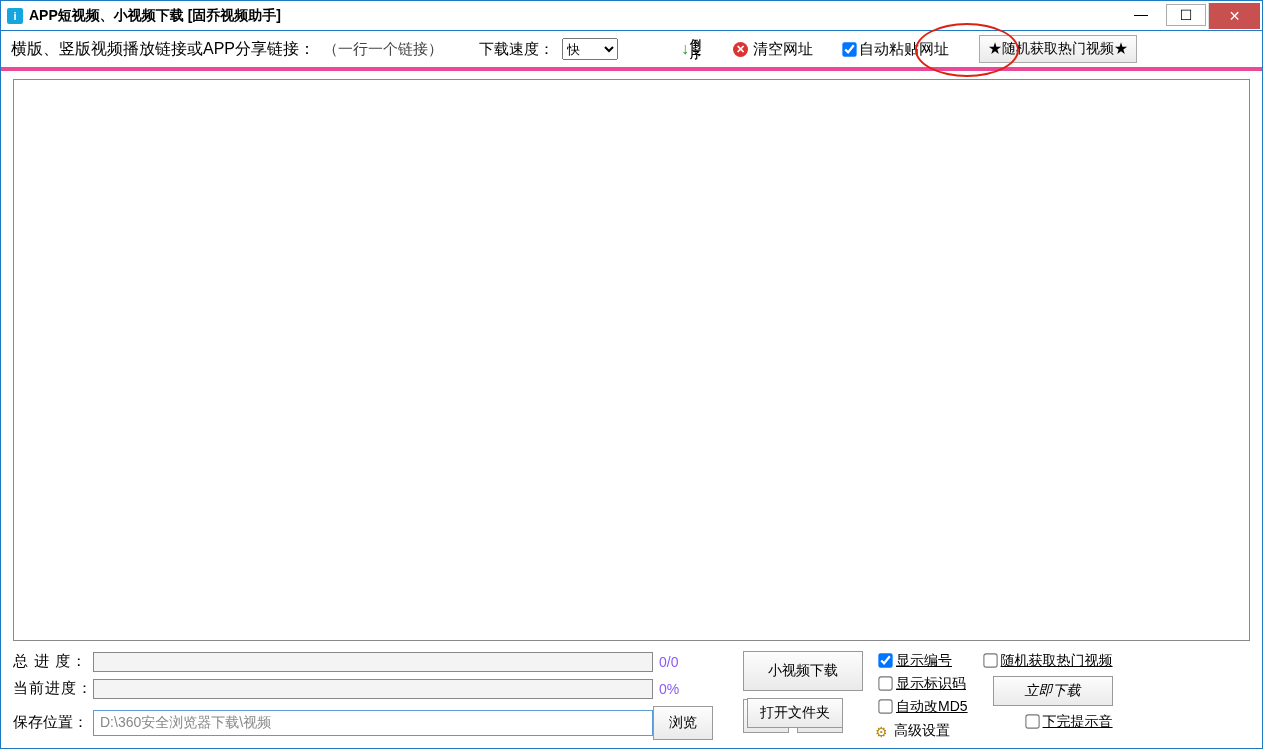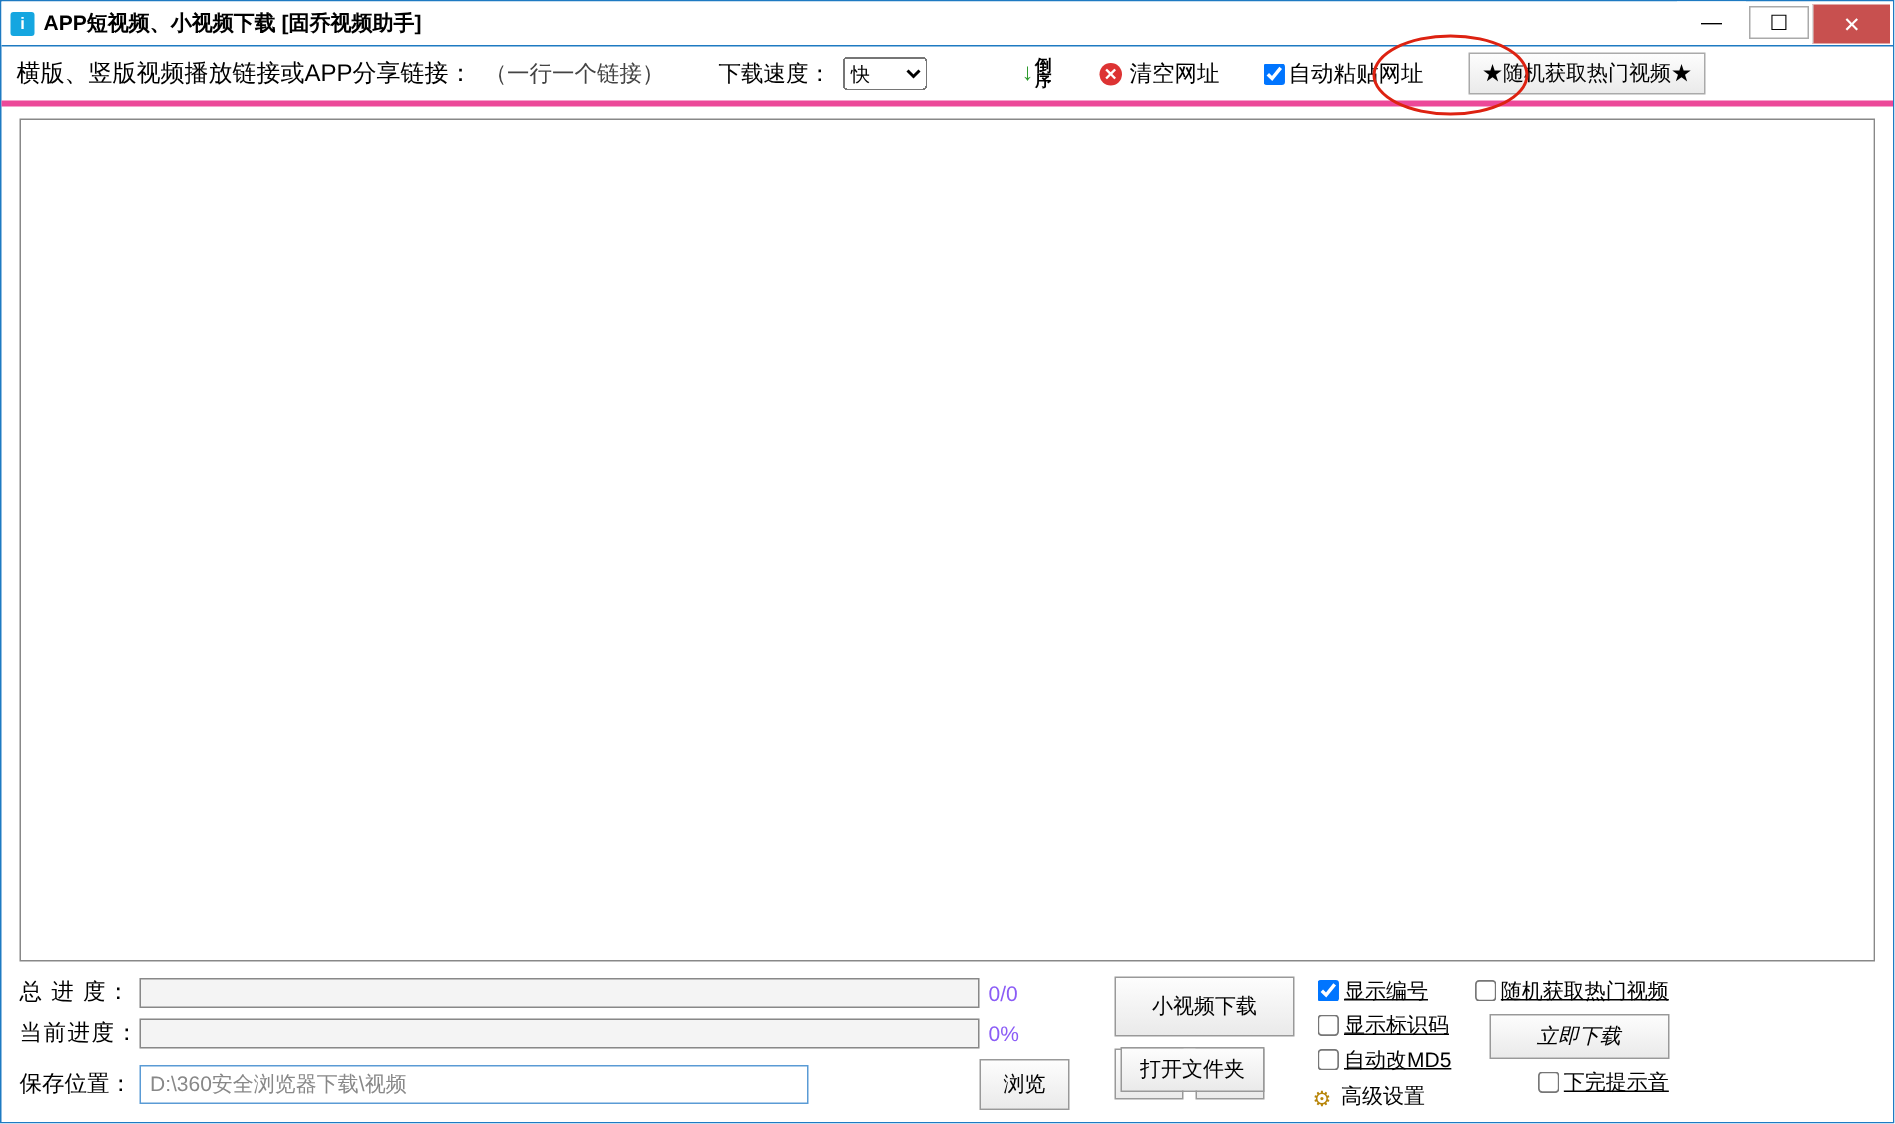--- a/index.html
+++ b/index.html
@@ -185,21 +185,21 @@
   }
   .prog-val { padding-left:6px; color:#8b5cf6; font-size:14px;}
   .save-lbl {}
   .save-path {
     grid-column: 2 / span 1;
     height:26px;
     border:1px solid #5a9bd5;
     padding:4px 6px;
     font-size:14px;
     color:#888;
-    width:446px;
+    width:560px;
   }
   .btn {
     height:30px;
     padding:0 12px;
     font-size:14px;
     background: linear-gradient(#fdfdfd,#eaeaea);
     border:1px solid #999;
     cursor:pointer;
     white-space:nowrap;
   }

